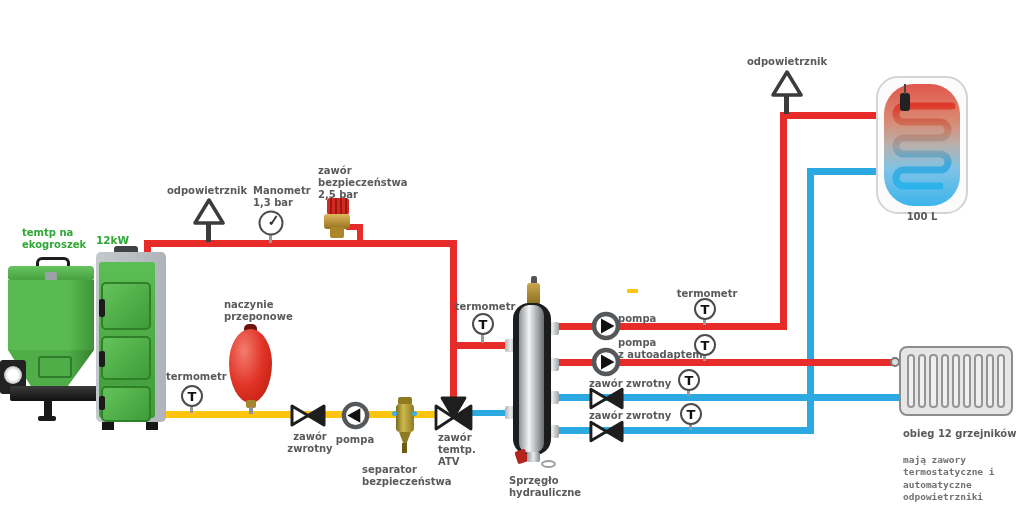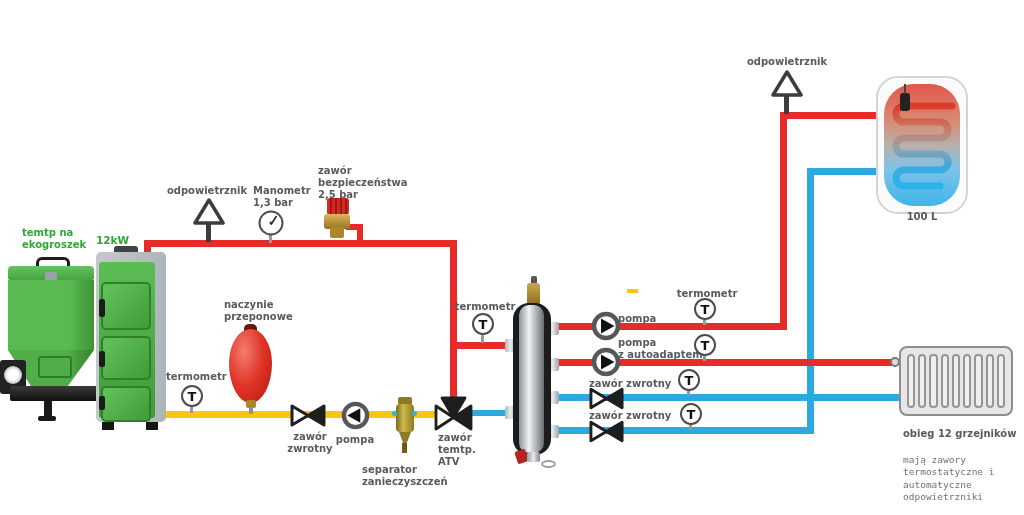--- a/index.html
+++ b/index.html
@@ -7,21 +7,21 @@
          font-family:"DejaVu Sans",sans-serif;}
   .abs{position:absolute;}
   .pipe{position:absolute;}
   .pipe.red{background:#e62b28;}
   .pipe.blue{background:#2ba9e0;}
   .pipe.yellow{background:#ffc40d;}
   .lbl{position:absolute;font-weight:bold;font-size:10px;line-height:1.2;color:#595a5c;
        white-space:pre-line;}
   .lbl.c{text-align:center;}
   .lbl.green{color:#2fa836;}
-  .mono{position:absolute;font-family:"DejaVu Sans Mono",monospace;font-weight:normal;
+  .mono{position:absolute;font-family:"DejaVu Sans Mono",monospace;font-weight:bold;
         font-size:9.5px;line-height:1.3;color:#717274;white-space:pre-line;}
   .tcirc{position:absolute;width:22px;height:22px;border:2.5px solid #4c4c4c;border-radius:50%;
          background:#fff;display:flex;align-items:center;justify-content:center;
          font-weight:bold;font-size:13px;color:#111;box-sizing:border-box;}
   .stem{position:absolute;background:#97999b;}
   .stem.dark{background:#3c3c3c;}
   .port{position:absolute;background:linear-gradient(90deg,#aeb2b5,#e9ebec 45%,#9da2a6);
         border-radius:2px;}
   .fin{flex:1;border:2px solid #959595;border-radius:4px;background:#efefef;}
   svg{display:block;}
@@ -135,21 +135,21 @@
 
   <div class="abs" style="left:390px;top:393px;width:28px;height:62px;">
     <div class="abs" style="left:8px;top:4px;width:14px;height:8px;background:#8f7a1f;border-radius:2px;"></div>
     <div class="abs" style="left:6px;top:11px;width:18px;height:28px;background:linear-gradient(90deg,#7a6a1a,#cdb94e 40%,#8f7a24);border-radius:4px;"></div>
     <div class="abs" style="left:2px;top:18px;width:5px;height:5px;background:#3ab0e2;border-radius:50%;"></div>
     <div class="abs" style="left:22px;top:18px;width:5px;height:5px;background:#3ab0e2;border-radius:50%;"></div>
     <div class="abs" style="left:9px;top:39px;width:12px;height:12px;background:#8f7a24;clip-path:polygon(0 0,100% 0,62% 100%,38% 100%);"></div>
     <div class="abs" style="left:12px;top:50px;width:5px;height:10px;background:#6e5c15;"></div>
   </div>
   <div class="lbl" style="left:362px;top:464px;width:104px;">separator
-zanieczyszczeń</div>
+bezpieczeństwa</div>
 
   <svg class="abs" style="left:434px;top:396px;" width="39" height="35" viewBox="0 0 39 35">
     <polygon points="2,10 2,33 19.5,21.5" fill="#fff" stroke="#1e1e1e" stroke-width="2.8" stroke-linejoin="round"></polygon>
     <polygon points="37,10 37,33 19.5,21.5" fill="#1e1e1e" stroke="#1e1e1e" stroke-width="2.8" stroke-linejoin="round"></polygon>
     <polygon points="8,2 31,2 19.5,21.5" fill="#1e1e1e" stroke="#1e1e1e" stroke-width="2.8" stroke-linejoin="round"></polygon>
   </svg>
   <div class="lbl" style="left:438px;top:432px;width:50px;">zawór
 temtp.
 ATV</div>
 
@@ -165,20 +165,22 @@
   <div class="port" style="left:547px;top:425px;width:12px;height:13px;"></div>
   <div class="abs" style="left:513px;top:274px;width:48px;height:200px;">
     <div class="abs" style="left:18px;top:2px;width:6px;height:9px;background:#555;border-radius:2px;"></div>
     <div class="abs" style="left:14px;top:9px;width:13px;height:22px;background:linear-gradient(#caa84e,#8a6c1d);border-radius:3px;"></div>
     <div class="abs" style="left:0;top:29px;width:38px;height:152px;background:#1c1c1c;border-radius:16px;"></div>
     <div class="abs" style="left:6px;top:31px;width:25px;height:148px;background:linear-gradient(90deg,#8e9397,#f2f4f5 40%,#c3c7ca 60%,#686d71);border-radius:10px;"></div>
     <div class="abs" style="left:3px;top:176px;width:11px;height:13px;background:#b5241f;border-radius:2px;transform:rotate(-18deg);"></div>
     <div class="abs" style="left:14px;top:178px;width:13px;height:10px;background:linear-gradient(90deg,#9ba0a4,#e6e8e9,#83888c);border-radius:2px;"></div>
     <div class="abs" style="left:28px;top:186px;width:15px;height:8px;border:2px solid #9ba0a4;border-radius:50%;box-sizing:border-box;"></div>
   </div>
+  <div class="lbl" style="left:509px;top:475px;width:90px;">Sprzęgło
+hydrauliczne</div>
 
   <svg class="abs" style="left:591px;top:311px;" width="30" height="30" viewBox="0 0 30 30">
     <circle cx="15" cy="15" r="12" fill="#fff" stroke="#55585a" stroke-width="4.5"></circle>
     <polygon points="10,7.5 10,22.5 23.5,15" fill="#111"></polygon>
   </svg>
   <div class="lbl" style="left:618px;top:313px;">pompa</div>
 
   <svg class="abs" style="left:591px;top:347px;" width="30" height="30" viewBox="0 0 30 30">
     <circle cx="15" cy="15" r="12" fill="#fff" stroke="#55585a" stroke-width="4.5"></circle>
     <polygon points="10,7.5 10,22.5 23.5,15" fill="#111"></polygon>

